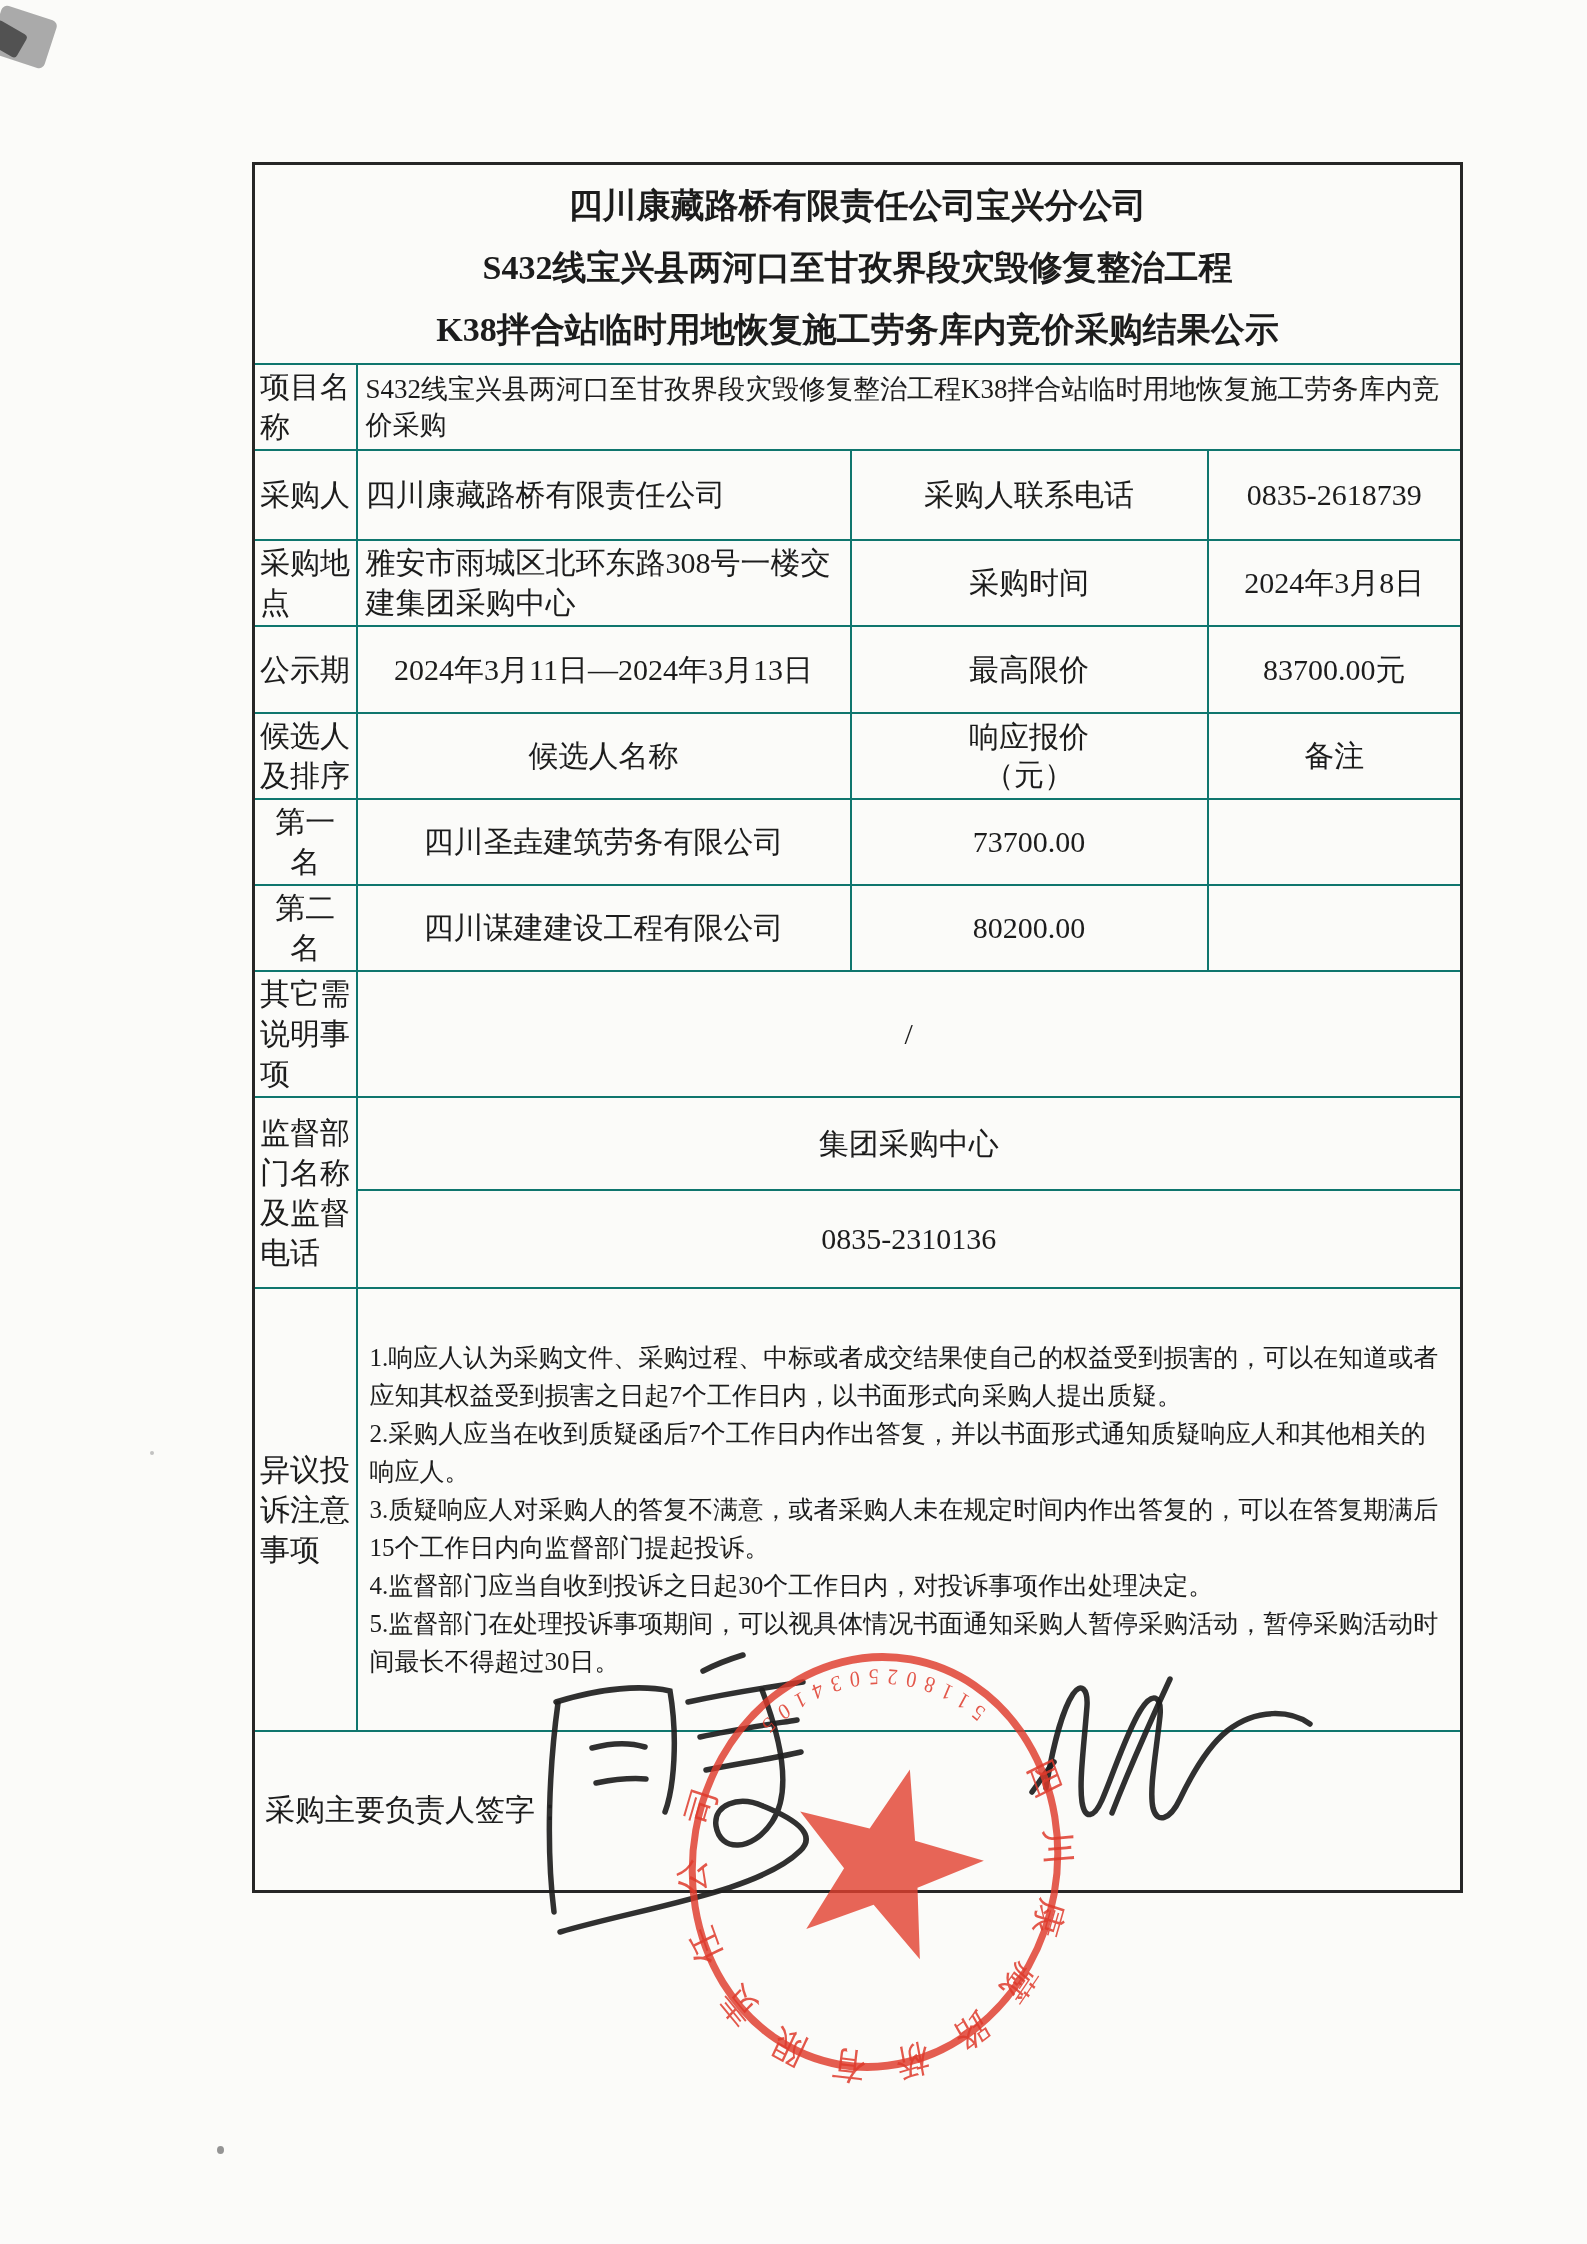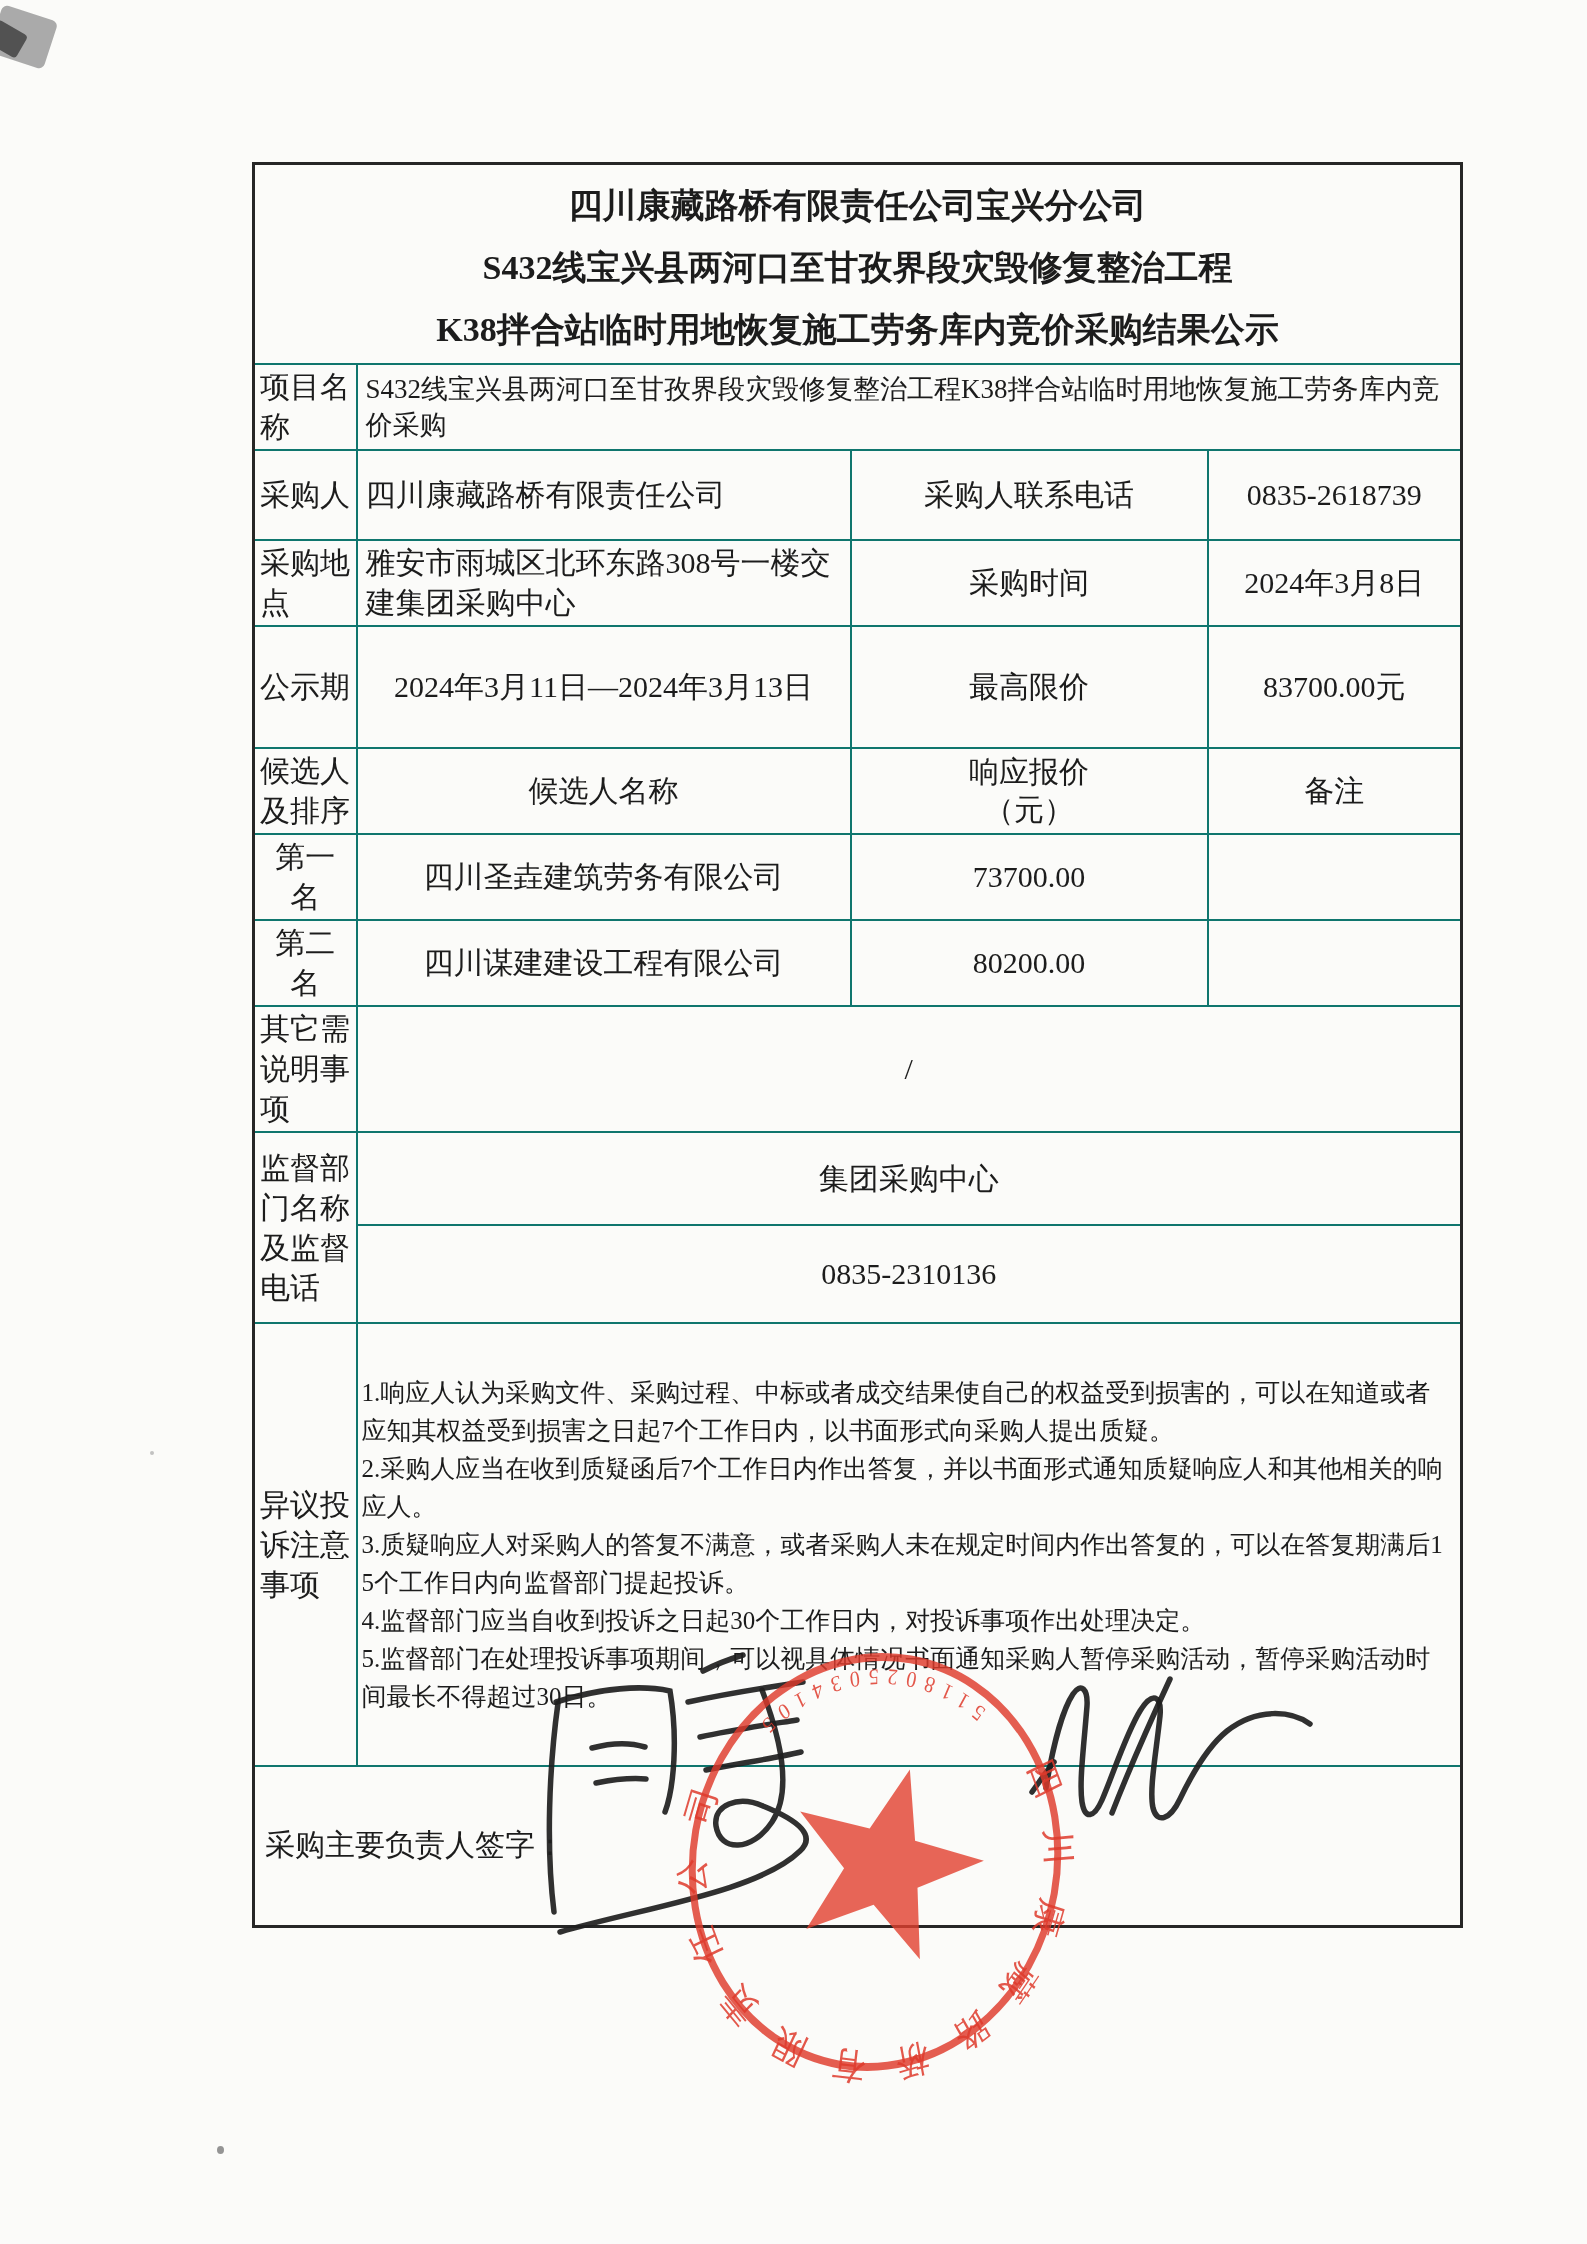--- a/index.html
+++ b/index.html
@@ -26,21 +26,21 @@
     text-align:center;font-weight:bold;font-size:34px;line-height:62px;
     padding-top:10px;
   }
   td.lbl{padding-left:5px;padding-right:2px;text-align:left;}
   td.lbl-center{text-align:center;}
   td.c{text-align:center;}
   td.l{text-align:left;padding-left:8px;}
   td.project-val{font-size:27px;line-height:36px;padding-right:2px;}
   td.notice-cell{
     font-size:25px;line-height:38px;text-align:left;
-    padding:8px 12px 8px 4px;
+    padding:8px 12px 8px 12px;
     border-radius:30px;
   }
   td.sign-cell{position:relative;}
   .sign-label{
     position:absolute;left:10px;top:50%;transform:translateY(-52%);
     font-size:30px;white-space:nowrap;
   }
   .price2{display:block;line-height:38px;}
   .overlay{position:absolute;left:0;top:0;width:1587px;height:2244px;pointer-events:none;}
   .speck{position:absolute;border-radius:50%;}
@@ -77,21 +77,21 @@
     <td class="c">0835-2618739</td>
   </tr>
 
   <tr style="height:80px">
     <td class="lbl">采购地点</td>
     <td class="l">雅安市雨城区北环东路308号一楼交建集团采购中心</td>
     <td class="c">采购时间</td>
     <td class="c">2024年3月8日</td>
   </tr>
 
-  <tr style="height:122px">
+  <tr style="height:87px">
     <td class="lbl">公示期</td>
     <td class="c">2024年3月11日—2024年3月13日</td>
     <td class="c">最高限价</td>
     <td class="c">83700.00元</td>
   </tr>
 
   <tr style="height:83px">
     <td class="lbl">候选人及排序</td>
     <td class="c">候选人名称</td>
     <td class="c">

